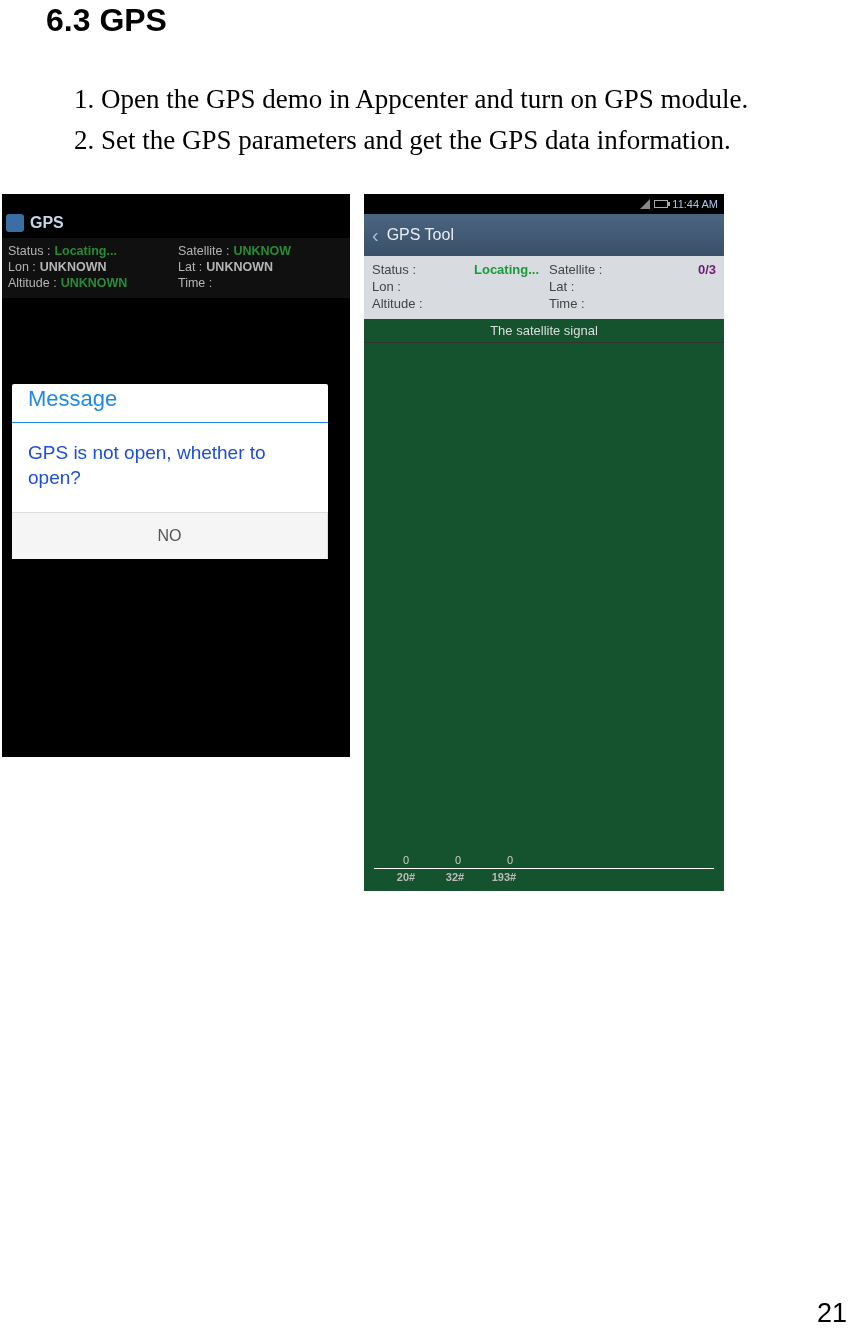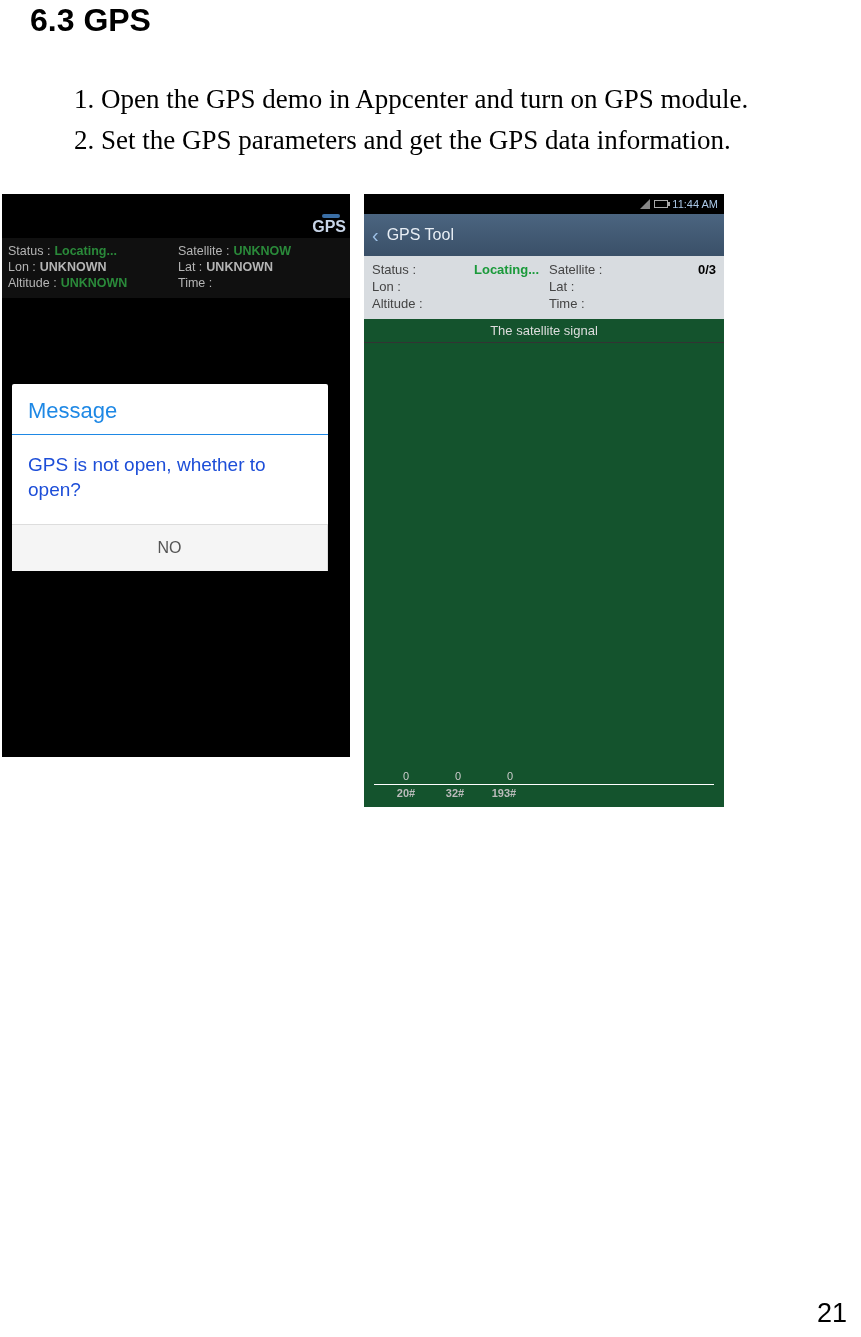--- a/index.html
+++ b/index.html
@@ -9,21 +9,21 @@
       font-family: Arial, sans-serif;
       background: #fff;
       position: relative;
     }
     .page {
       padding: 0 30px;
     }
     .heading {
       font-size: 32px;
       font-weight: bold;
-      margin-left: 0;
+      margin-left: 16px;
       margin-top: 2px;
       margin-bottom: 40px;
     }
     .instruction {
       font-size: 27px;
       line-height: 1.5;
       margin-bottom: 0;
     }
     .instruction .indent { display: inline-block; text-indent: 44px; }
     .instructions { margin-bottom: 34px; font-family: Liberation Serif, serif; }
@@ -31,34 +31,33 @@
       display: flex;
       gap: 14px;
       margin-left: -28px;
     }
     .phone {
       background: #000;
       position: relative;
       overflow: hidden;
     }
     .phone1 { width: 348px; height: 563px; }
-    .phone2 { width: 360px; height: 613px; position: relative; }
+    .phone2 { width: 360px; height: 697px; position: relative; }
 
     
     .p1-statusbar {
       height: 18px;
       background: #000;
     }
     .p1-titlebar {
       display: flex;
-      align-items: flex-end;
+      align-items: flex-start;
       background: #000;
       padding: 2px 4px;
       height: 26px;
-      flex-direction: column;
     }
     .p1-icon {
       width: 18px; height: 18px; background: #3a6ea5; margin-right: 6px;
       border-radius: 3px;
     }
     .p1-title { color: #c8d5e8; font-size: 16px; font-weight: bold; }
     .p1-info {
       background: #101010;
       padding: 6px 6px 8px 6px;
       font-size: 12.5px;
@@ -75,21 +74,21 @@
     .p1-dialog-overlay {
       position: absolute;
       top: 190px; left: 10px; right: 22px;
       background: #fff;
       border-radius: 2px;
       box-shadow: 0 4px 16px rgba(0,0,0,0.5);
     }
     .p1-dialog-title {
       color: #1e88e5;
       font-size: 22px;
-      padding: 14px 16px 10px 16px;
+      padding: 2px 16px 10px 16px;
       border-bottom: 1px solid #1e88e5;
     }
     .p1-dialog-body {
       color: #1d4ed8;
       font-size: 19px;
       padding: 18px 16px 22px 16px;
       line-height: 1.3;
     }
     .p1-dialog-buttons {
       display: flex;
@@ -143,21 +142,21 @@
       padding: 6px 8px 8px 8px;
       font-size: 13px;
       color: #444;
       display: grid;
       grid-template-columns: 1fr 1fr;
       gap: 2px 10px;
     }
     .p2-row { display: flex; justify-content: space-between; align-items: baseline; }
     .p2-label { color: #444; }
     .p2-val-green { color: #1a9a3a; font-weight: bold; }
-    .p2-val-cyan { color: #000000; font-weight: bold; }
+    .p2-val-cyan { color: #701a75; font-weight: bold; }
     .p2-body {
       background: #14532d;
       flex: 1;
       position: relative;
     }
     .p2-sat-title {
       color: #ddd; font-size: 13px; text-align: center; padding: 4px 0;
       border-bottom: 1px solid #333;
     }
     .p2-chart {

